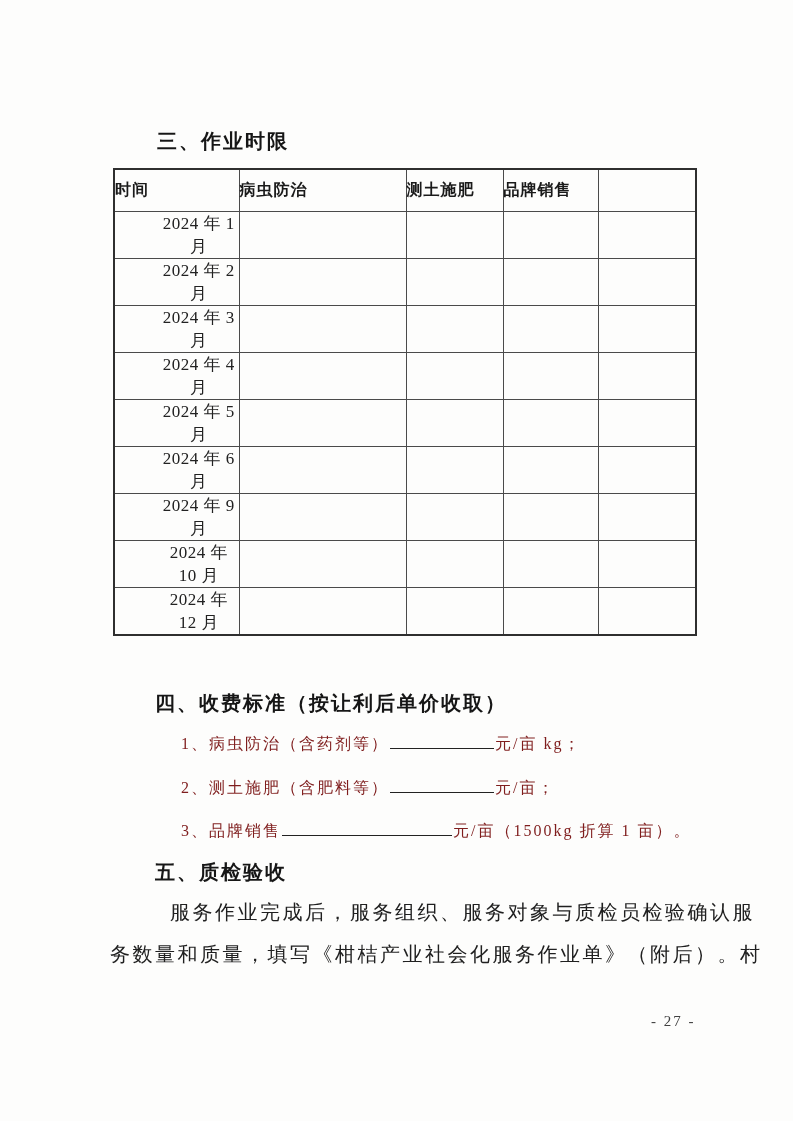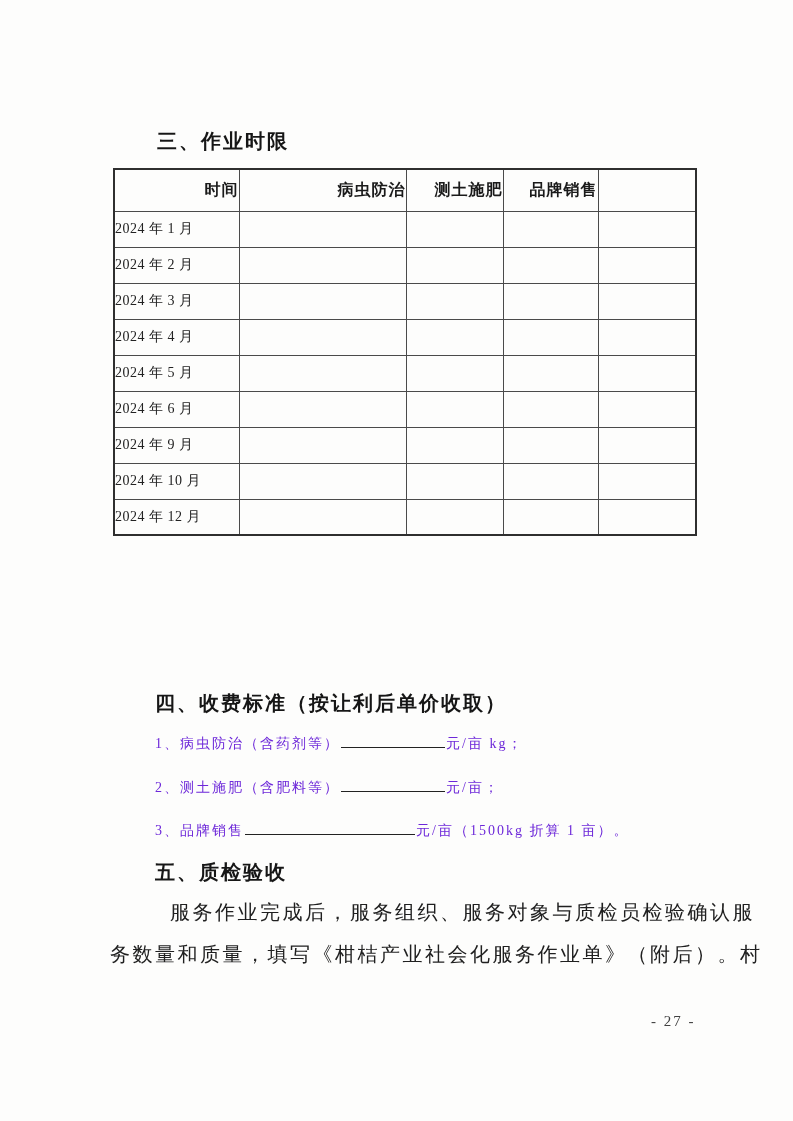--- a/index.html
+++ b/index.html
@@ -38,37 +38,39 @@
     border: 1px solid #4a4a4a;
     padding: 0;
     vertical-align: middle;
   }
   #schedule-table tr.header-row { height: 42px; }
   #schedule-table tbody tr { height: 36px; }
   #schedule-table th {
     font-weight: 600;
     font-size: 16px;
     letter-spacing: 1px;
-    text-align: right;
+    text-align: left;
     color: #1a1a1a;
   }
   #schedule-table td.month {
-    font-size: 14px;
+    font-size: 17px;
     letter-spacing: 0.5px;
-    text-align: left;
+    text-align: center;
     color: #222;
+    padding-left: 44px;
   }
 
   
   .fee-item {
-    font-size: 14px;
+    font-size: 16px;
     letter-spacing: 2px;
     line-height: 26px;
     white-space: nowrap;
-    color: #6d28d9;
+    color: #7f1d1d;
+    margin-left: 26px;
   }
   #fee-item-1 { left: 155px; top: 731px; }
   #fee-item-2 { left: 155px; top: 775px; }
   #fee-item-3 { left: 155px; top: 818px; }
   .blank {
     display: inline-block;
     height: 3px;
     border-bottom: 1.6px solid #222;
     margin: 0 1px;
   }

